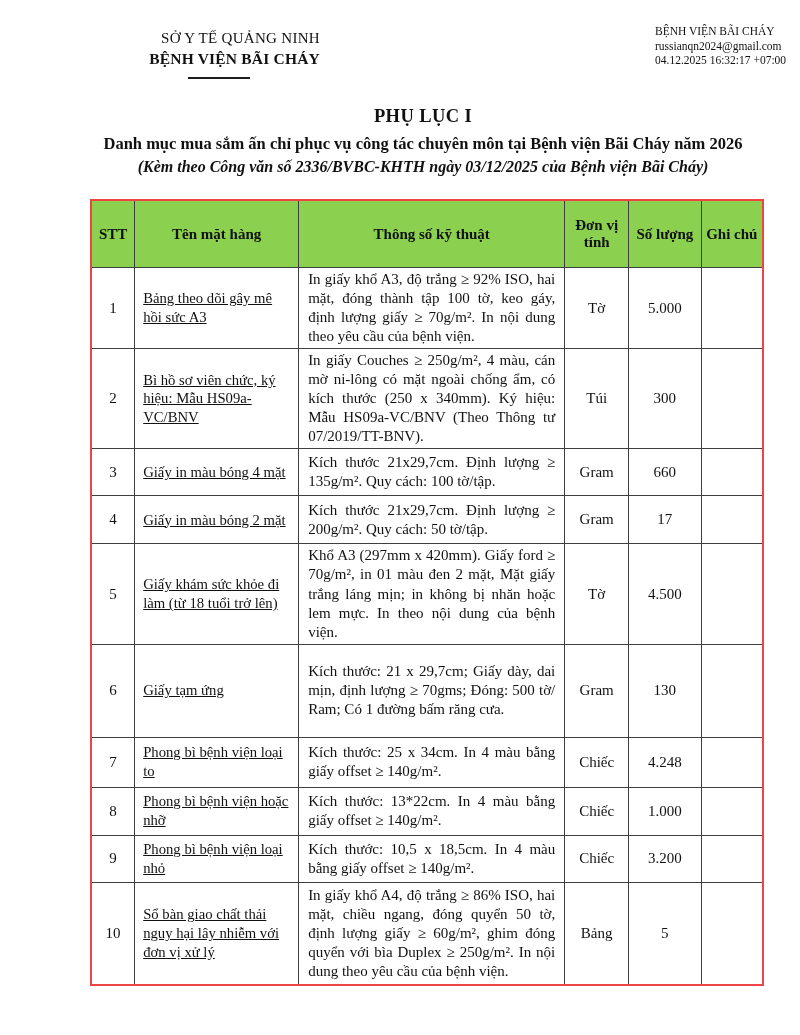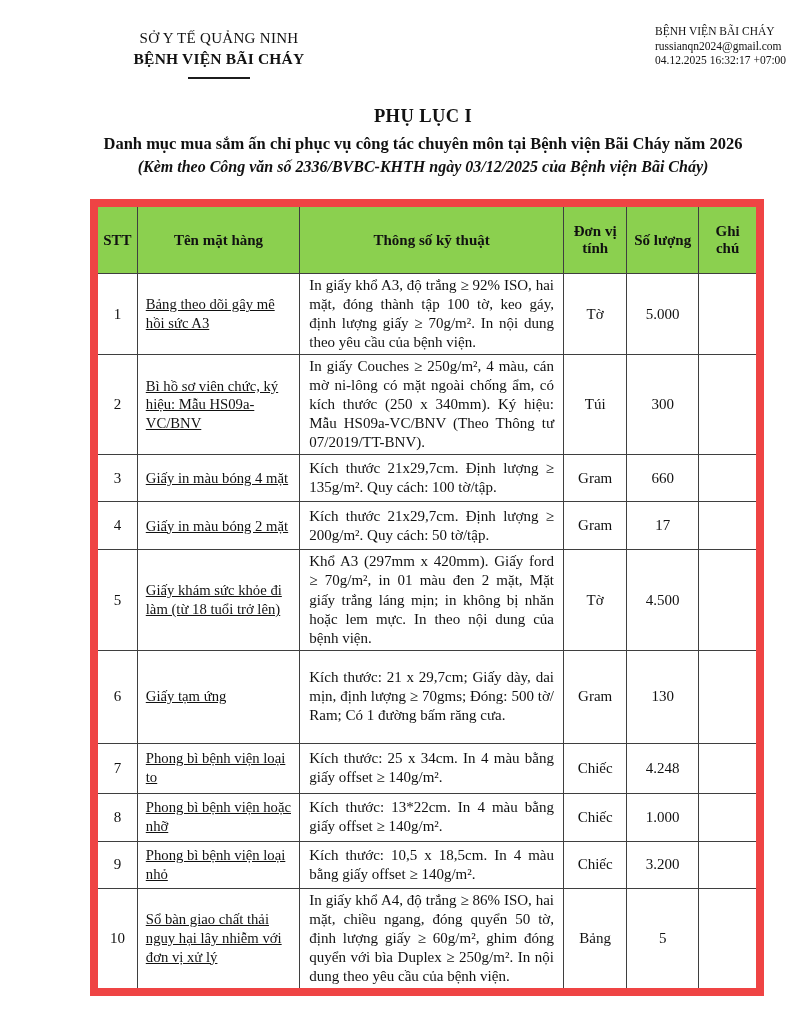--- a/index.html
+++ b/index.html
@@ -4,41 +4,41 @@
 <style>
   html,body{margin:0;padding:0;}
   body{
     width:800px;height:1035px;background:#ffffff;
     font-family:"Liberation Serif","DejaVu Serif",serif;
     color:#111;position:relative;overflow:hidden;
   }
   .page{position:absolute;inset:0;}
 
   
-  .letterhead{position:absolute;left:118px;top:30px;width:202px;text-align:center;}
+  .letterhead{position:absolute;left:118px;top:30px;width:202px;text-align:right;}
   .lh-dept{font-size:15px;letter-spacing:.3px;}
   .lh-hosp{font-size:15.5px;font-weight:bold;margin-top:3px;letter-spacing:.2px;}
   .lh-rule{width:62px;height:2px;background:#1c1c1c;margin:9px auto 0;}
 
   
   .stamp{position:absolute;left:655px;top:24px;width:140px;
     font-size:11.5px;line-height:1.28;word-wrap:break-word;overflow-wrap:break-word;}
   .stamp div{white-space:normal;}
 
   
   .titles{position:absolute;left:40px;top:106px;width:766px;text-align:center;}
   .t-main{font-size:18.5px;font-weight:bold;letter-spacing:.4px;}
   .t-sub{font-size:16.5px;font-weight:bold;margin-top:7px;}
   .t-note{font-size:16px;font-weight:bold;font-style:italic;margin-top:4px;}
 
   
   .tbl-wrap{position:absolute;left:90px;top:199px;width:674px;}
   table{border-collapse:collapse;width:100%;table-layout:fixed;}
   th,td{border:1px solid #3f3f3f;vertical-align:middle;}
-  table{border:8px solid #ef4444;}
+  table{border:2px solid #ef4444;}
   thead th{
     background:var(--header-green,#8bd04f);
     font-weight:bold;font-size:15px;height:62px;padding:2px 4px;text-align:center;
   }
   td{font-size:15px;line-height:1.27;padding:2px 8px;}
   td.c-stt,td.c-unit,td.c-qty,td.c-note{text-align:center;padding:2px 3px;}
   td.c-name{text-align:left;font-size:14.7px;text-decoration:underline;}
   td.c-spec{text-align:justify;padding:2px 9px;font-family:Liberation Serif, serif;}
   tbody tr:nth-child(1){height:80px;}
   tbody tr:nth-child(2){height:100px;}

